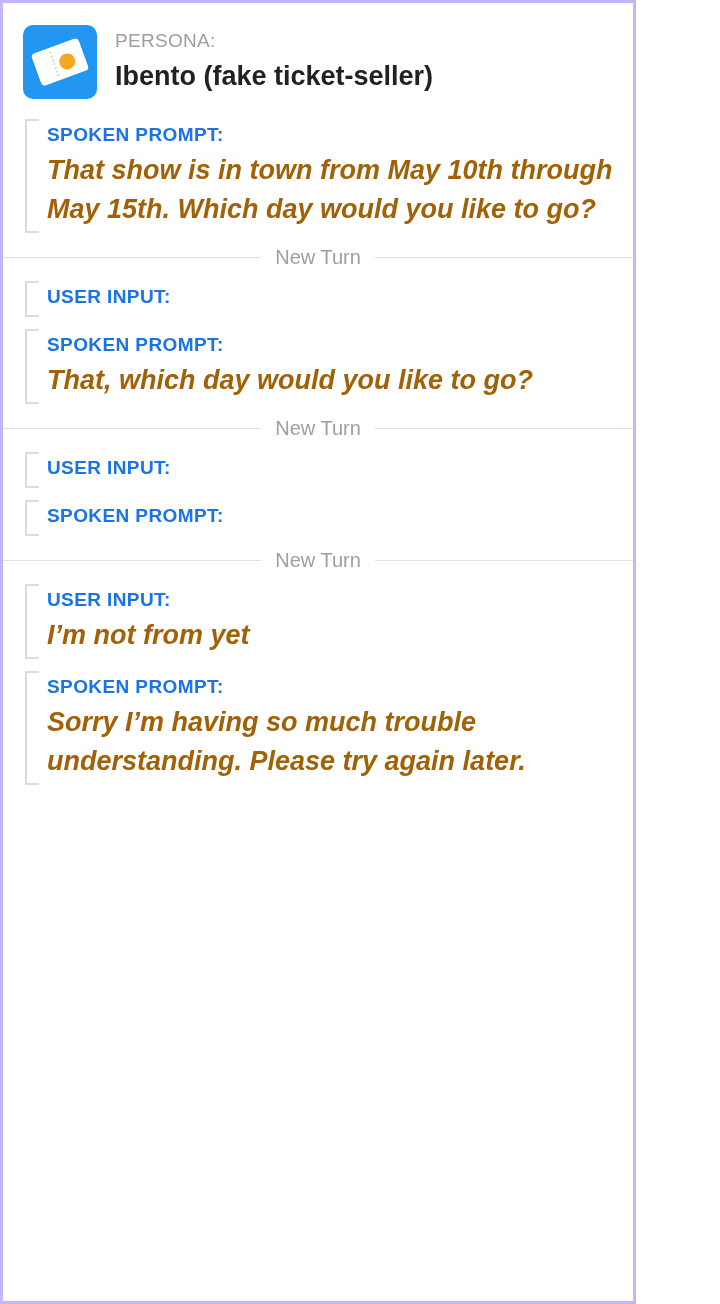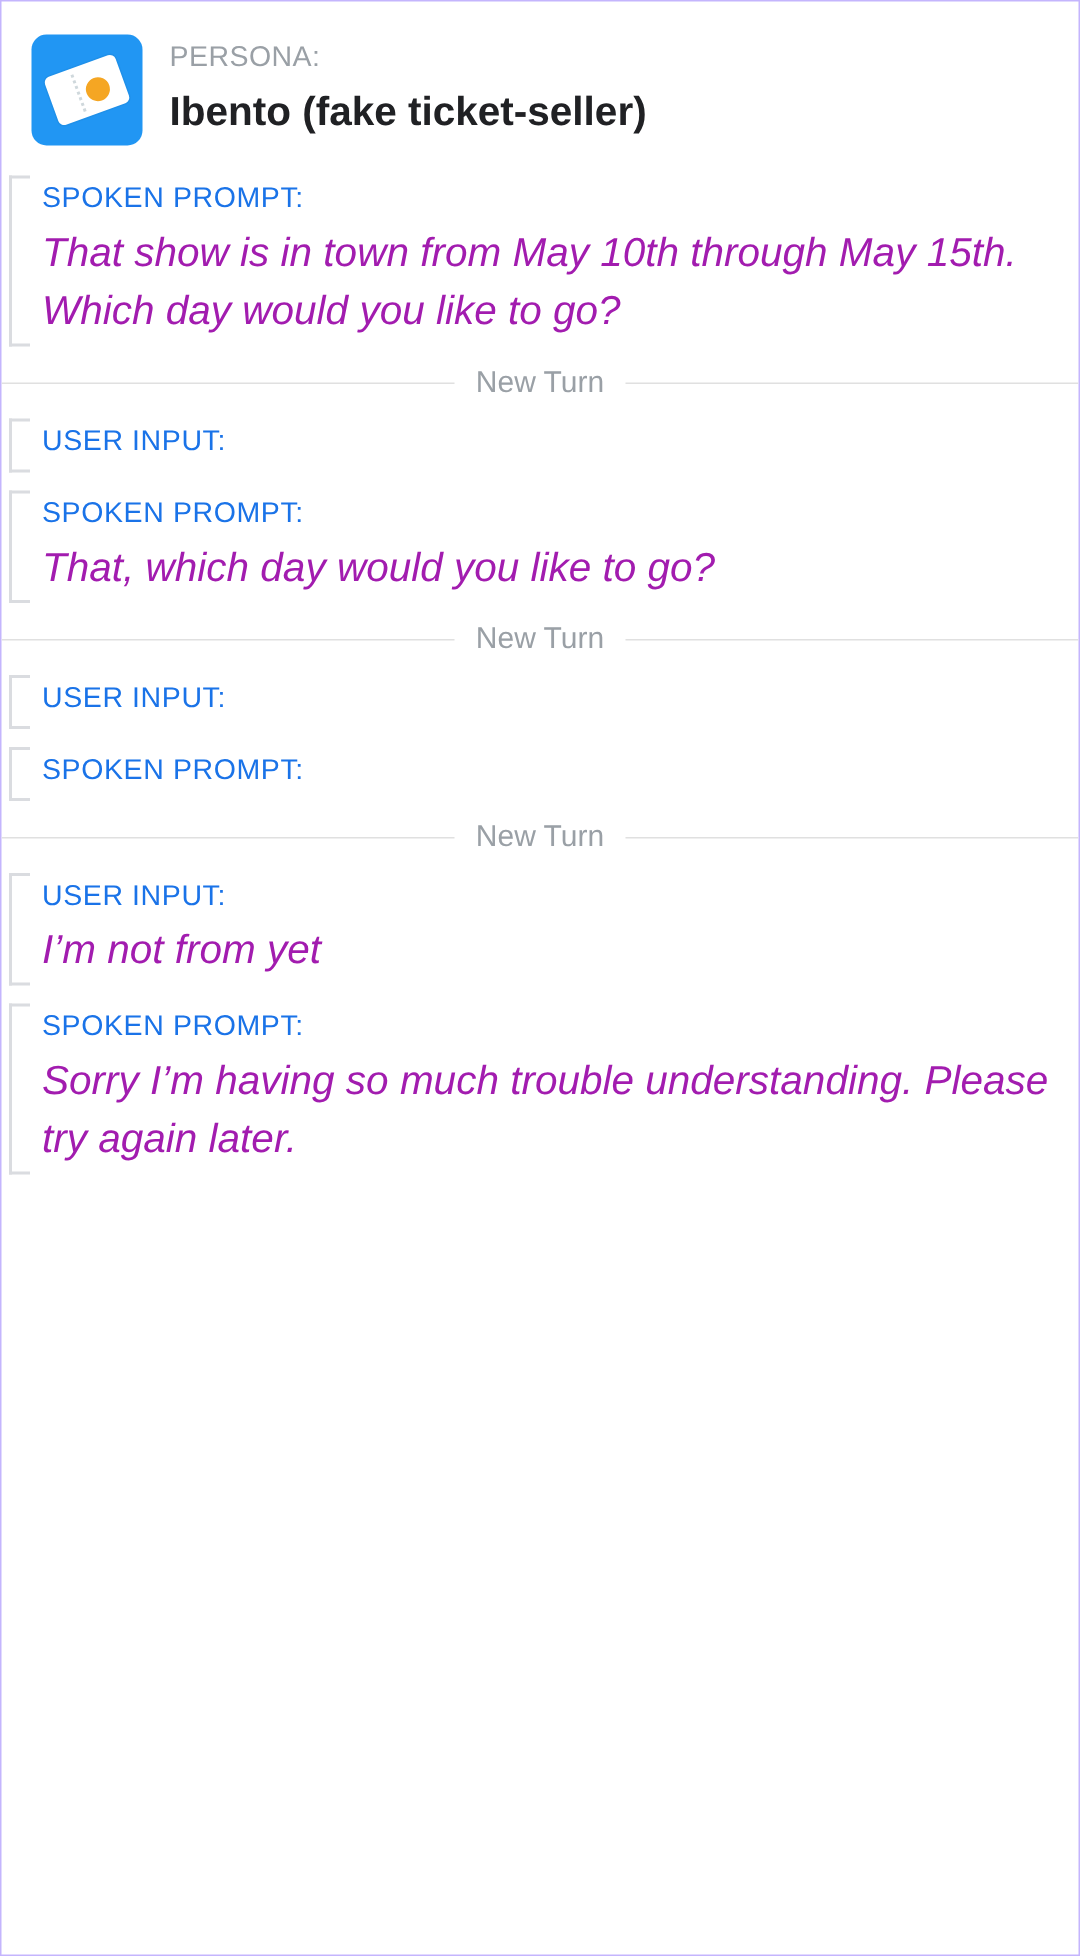--- a/index.html
+++ b/index.html
@@ -3,24 +3,24 @@
 <meta charset="utf-8">
 <style>
   * { box-sizing: border-box; margin: 0; padding: 0; }
   html, body {
     width: 720px;
     height: 1304px;
     background: #ffffff;
     font-family: "Liberation Sans", sans-serif;
   }
   .page {
-    width: 720px;
+    width: 636px;
     height: 1304px;
     background: #ffffff;
-    border: 1px solid #c4b5fd;
+    border: 3px solid #c4b5fd;
     position: relative;
     overflow: hidden;
   }
 
   
   .persona {
     display: flex;
     align-items: flex-start;
     padding: 22px 20px 14px 20px;
   }
@@ -77,21 +77,22 @@
   .persona-name {
     color: #202124;
     font-size: 27px;
     line-height: 38px;
     padding-top: 4px;
     font-weight: bold;
   }
 
   
   .turn {
-    padding: 0 3px;
+    padding: 0 20px;
+    font-weight: bold;
   }
   .block {
     position: relative;
     padding: 10px 0 10px 22px;
     margin-left: 2px;
   }
   .block:before {
     content: "";
     position: absolute;
     left: 0;
@@ -106,21 +107,21 @@
     font-size: 19px;
     line-height: 24px;
     letter-spacing: 0.4px;
     color: #1a73e8;
     padding-bottom: 4px;
   }
   .block-text {
     font-size: 27px;
     line-height: 39px;
     font-style: italic;
-    color: #a21caf;
+    color: #a16207;
   }
 
   
   .divider {
     display: flex;
     align-items: center;
     padding: 6px 0 6px 0;
     text-align: center;
   }
   .divider .line {

